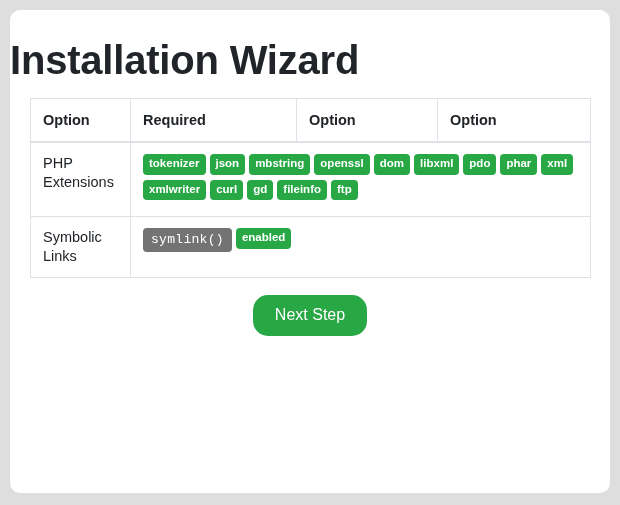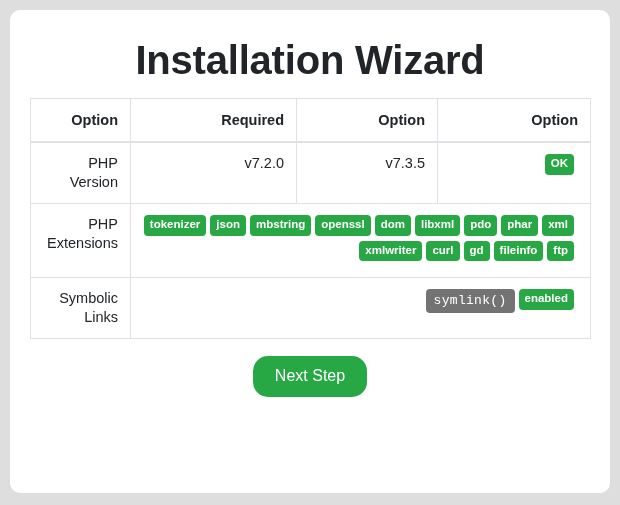--- a/index.html
+++ b/index.html
@@ -19,21 +19,21 @@
     top: 10px;
     width: 600px;
     height: 483px;
     background: #ffffff;
     border-radius: 10px;
     box-sizing: border-box;
   }
   .page-title {
     margin: 0;
     padding-top: 26px;
-    text-align: center;
+    text-align: left;
     font-size: 40px;
     line-height: 48px;
     font-weight: 700;
     color: #212529;
     letter-spacing: -0.2px;
   }
   .table-wrap {
     margin: 14px 20px 0 20px;
   }
   table.req-table {
@@ -41,21 +41,21 @@
     border-collapse: collapse;
     table-layout: fixed;
     font-size: 14.5px;
     color: #212529;
   }
   table.req-table th,
   table.req-table td {
     border: 1px solid #dee2e6;
     padding: 11px 12px;
     vertical-align: top;
-    text-align: right;
+    text-align: left;
     margin-top: 20px;
   }
   table.req-table thead th {
     font-weight: 700;
     font-size: 14.5px;
     padding-top: 13px;
     padding-bottom: 13px;
     border-bottom-width: 2px;
     border-bottom-color: #dee2e6;
   }
@@ -137,28 +137,20 @@
       <thead>
         <tr>
           <th>Option</th>
           <th>Required</th>
           <th>Option</th>
           <th>Option</th>
         </tr>
       </thead>
       <tbody>
 
-        <tr>
-          <td class="opt-cell">PHP Version</td>
-          <td class="val-cell">v7.2.0</td>
-          <td class="val-cell">v7.3.5</td>
-          <td class="badge-cell">
-            <span class="badge badge-ok">OK</span>
-          </td>
-        </tr>
 
         <tr>
           <td class="opt-cell">PHP Extensions</td>
           <td class="badge-cell" colspan="3">
             <span class="badge">tokenizer</span><span class="badge">json</span><span class="badge">mbstring</span><span class="badge">openssl</span><span class="badge">dom</span><span class="badge">libxml</span><span class="badge">pdo</span><span class="badge">phar</span><span class="badge">xml</span><span class="badge">xmlwriter</span><span class="badge">curl</span><span class="badge">gd</span><span class="badge">fileinfo</span><span class="badge">ftp</span>
           </td>
         </tr>
 
 
         <tr>

